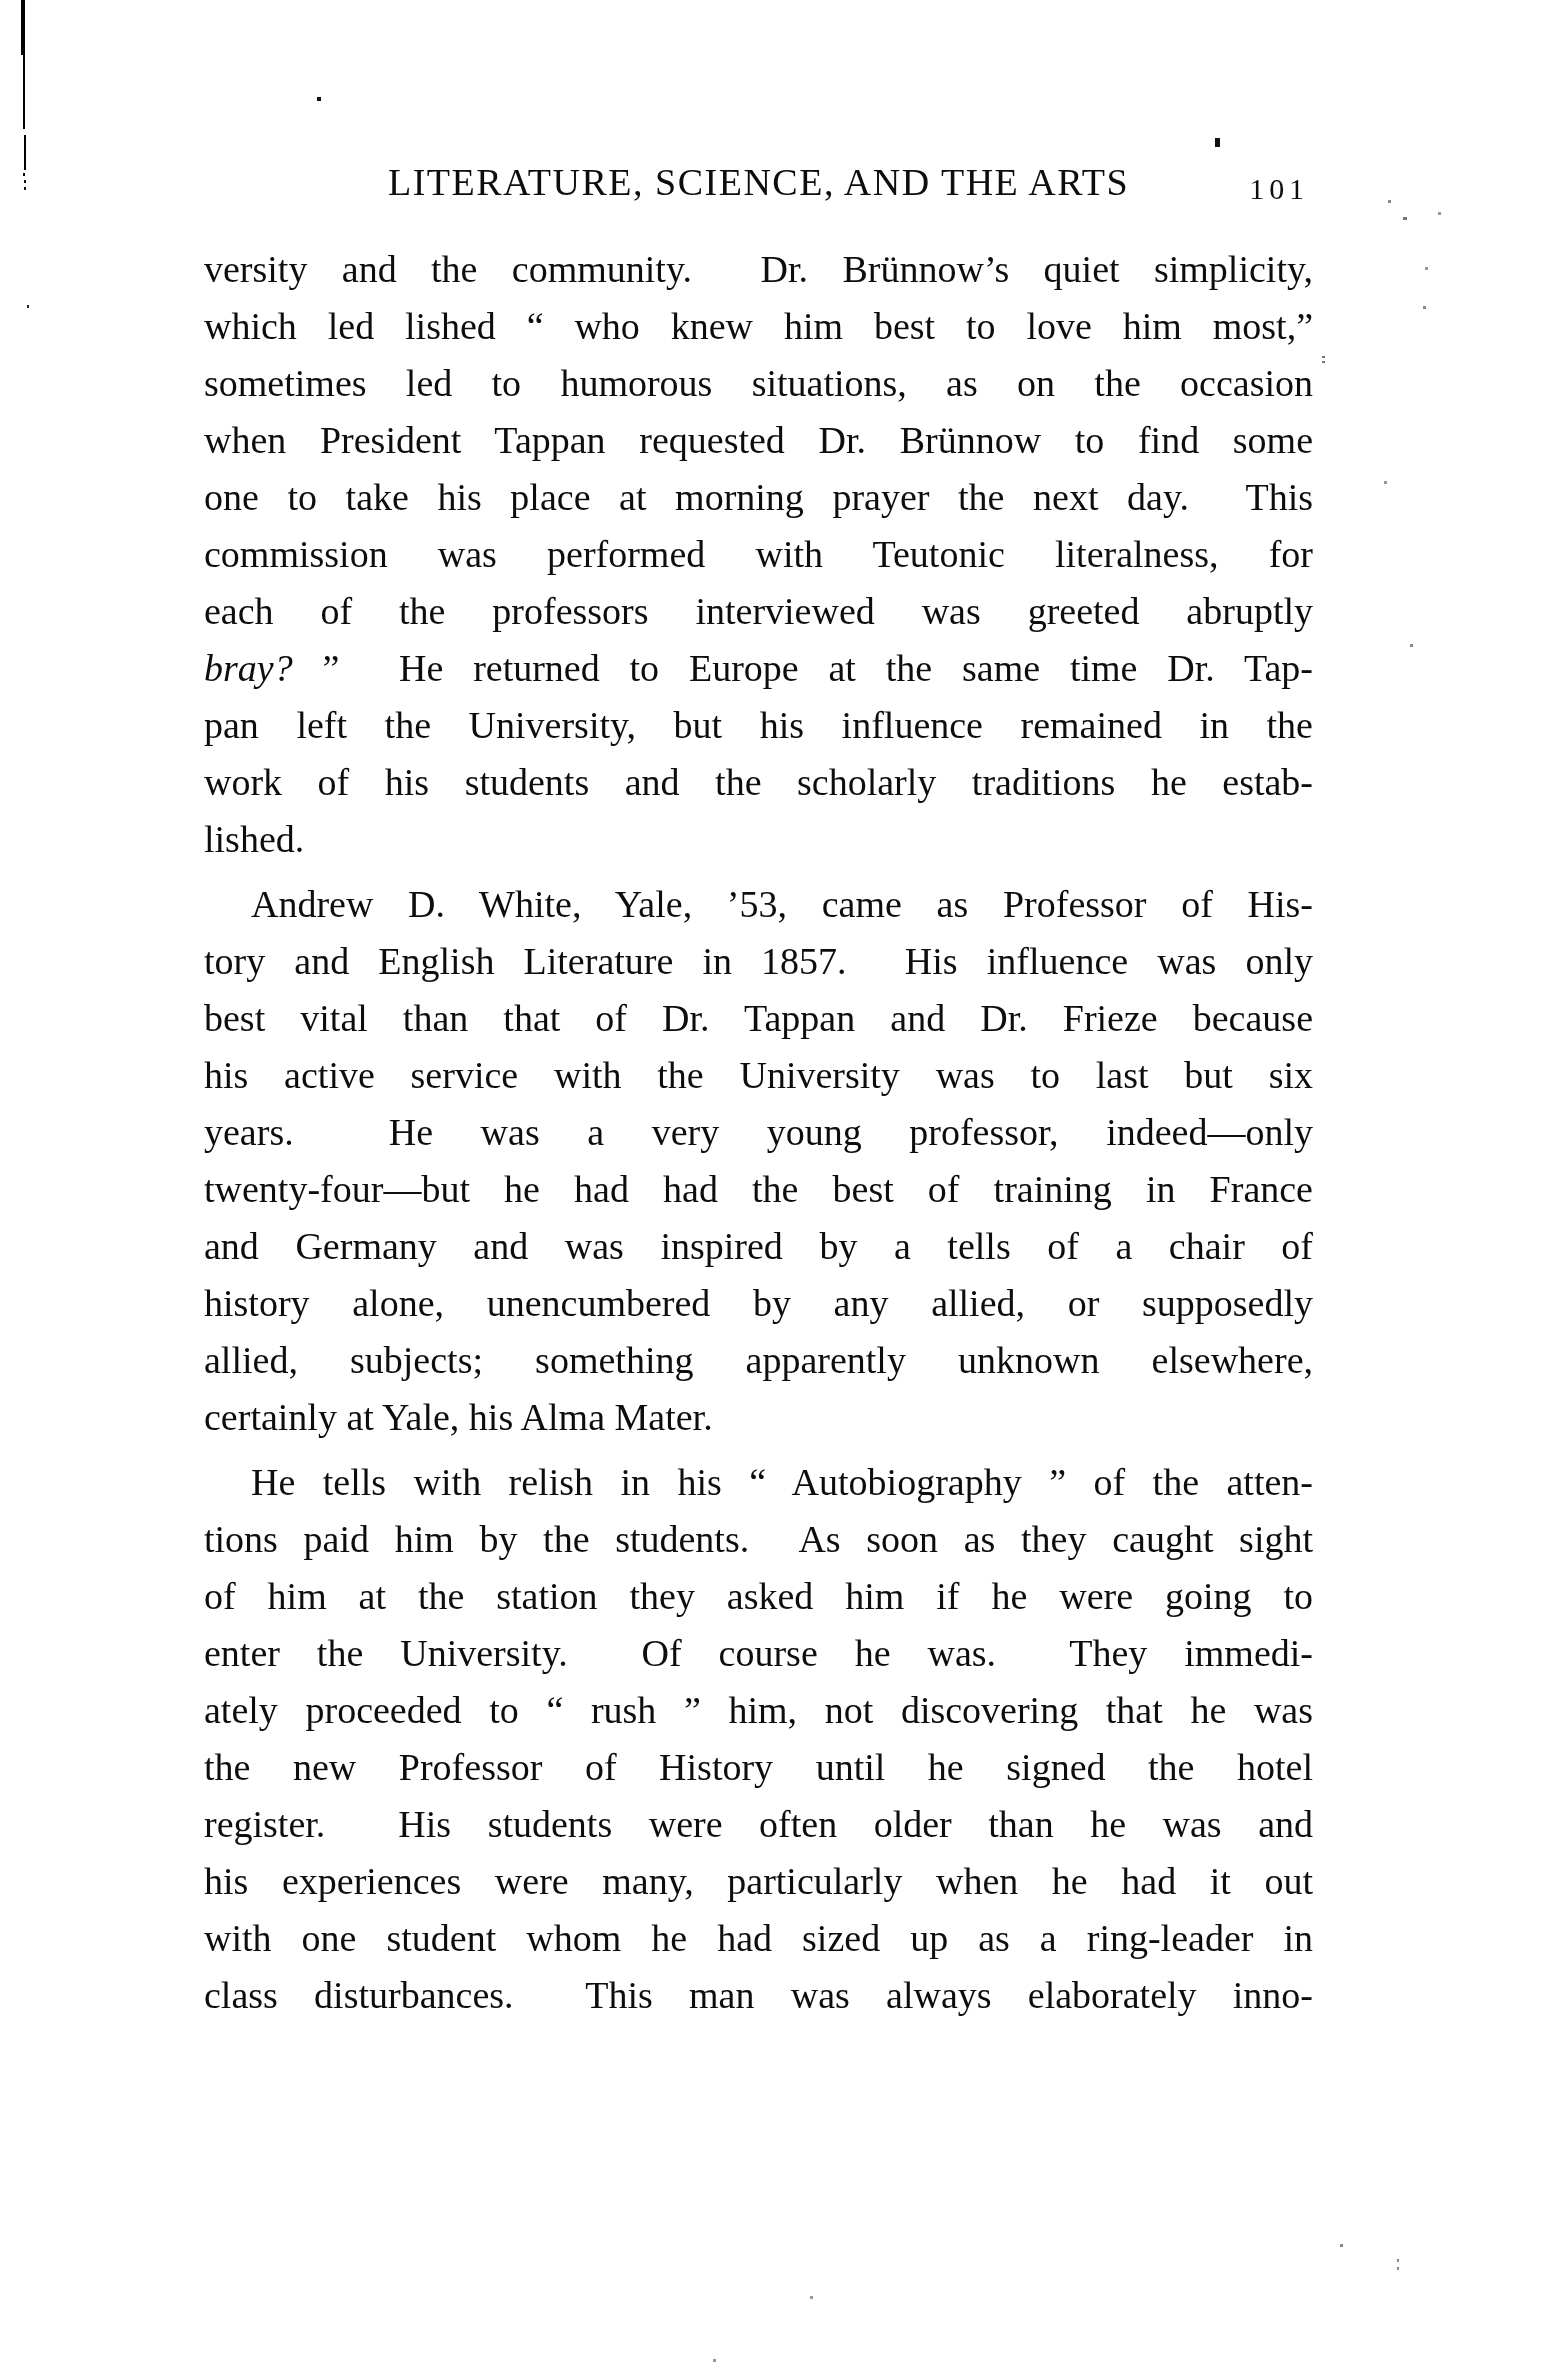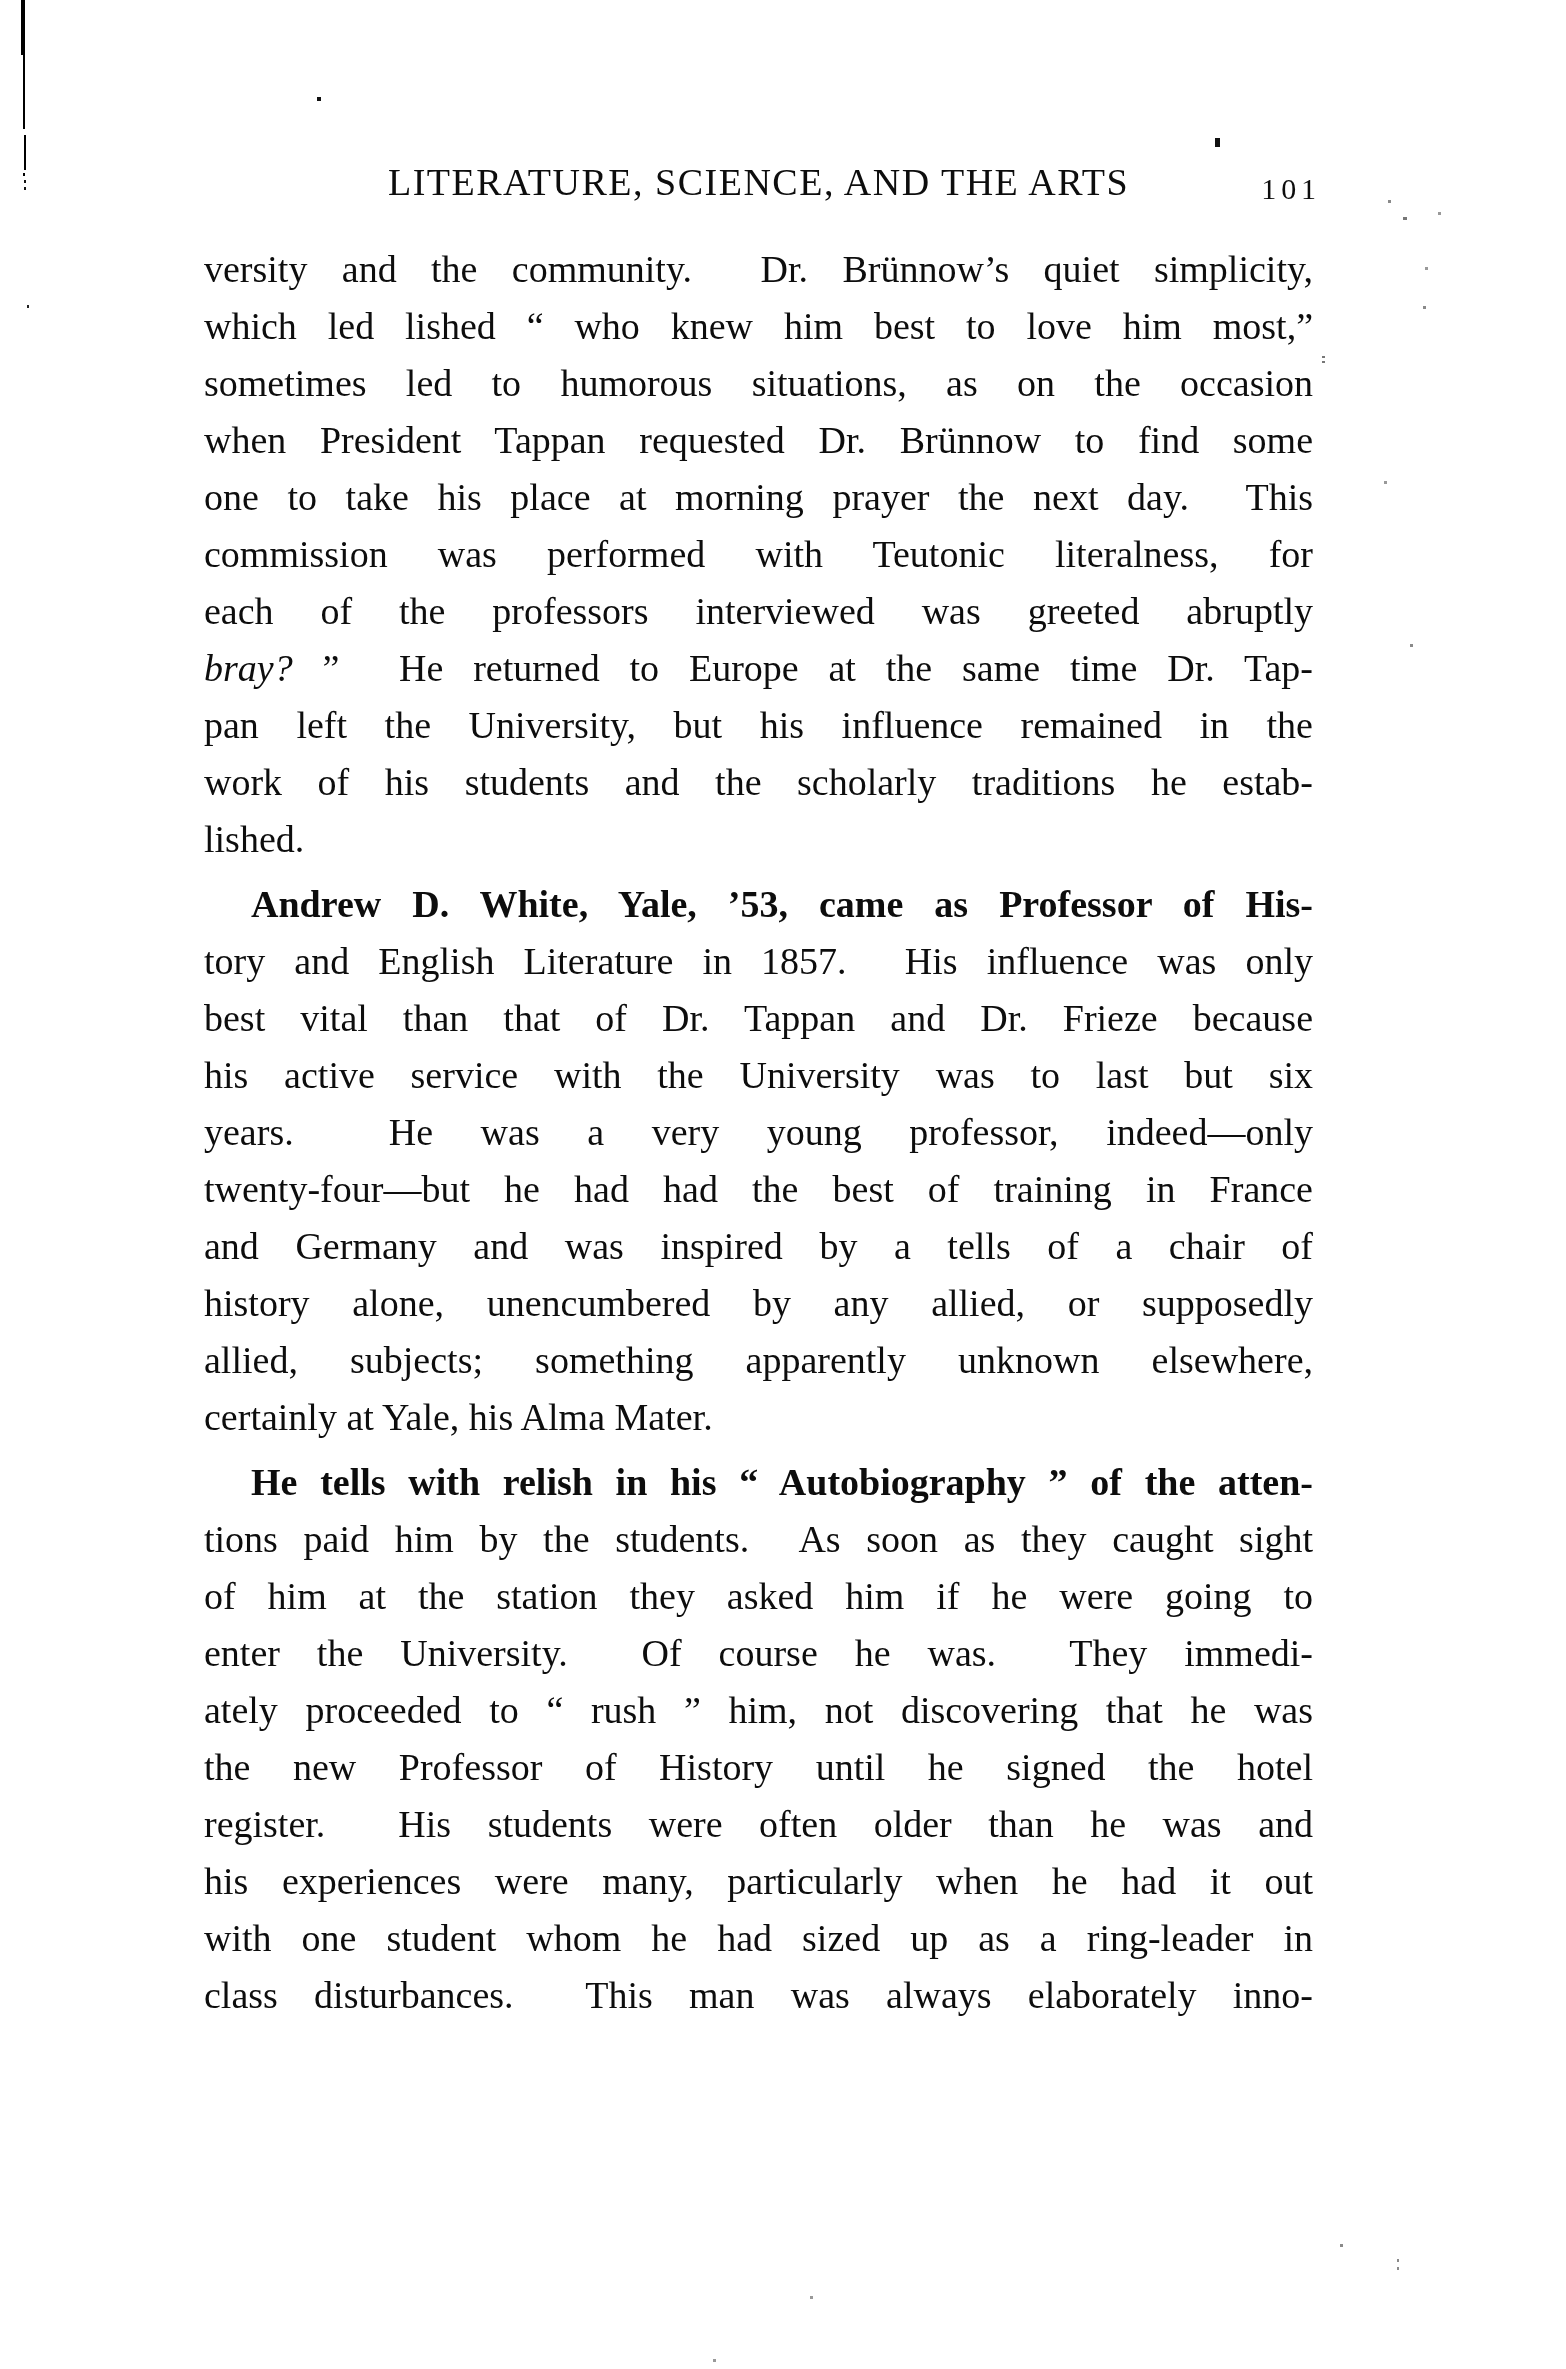--- a/index.html
+++ b/index.html
@@ -15,39 +15,39 @@
     position:absolute;left:196px;top:157px;width:1125px;height:51px;
   }
   .header-title{
     position:absolute;left:0;right:0;top:0;
     text-align:center;
     font-size:38px;line-height:51px;
     letter-spacing:1.5px;
     white-space:nowrap;
   }
   .header-page{
-    position:absolute;right:0;top:11.8px;
+    position:absolute;right:12px;top:11.8px;
     font-size:30px;line-height:39px;
     letter-spacing:4.9px;
   }
   .textblock{
     position:absolute;left:196px;top:233px;width:1125px;
     font-size:38px;
   }
   .paragraph{margin:8px;padding:0;}
   .line{
     height:57px;line-height:57px;
     overflow:hidden;
     text-justify:inter-word;
   }
   .line.justify{
     text-align:justify;
     text-align-last:justify;
   }
-  .paragraph.indent .line:first-child{text-indent:47px;font-weight:bold;}
+  .paragraph.indent .line:first-child{text-indent:47px;}
   .italic{font-style:italic;}
   .artifact{position:absolute;}
 </style>
 </head>
 <body>
 
 <div class="page">
 
   <div class="running-header">
     <div class="header-title">LITERATURE, SCIENCE, AND THE ARTS</div>

